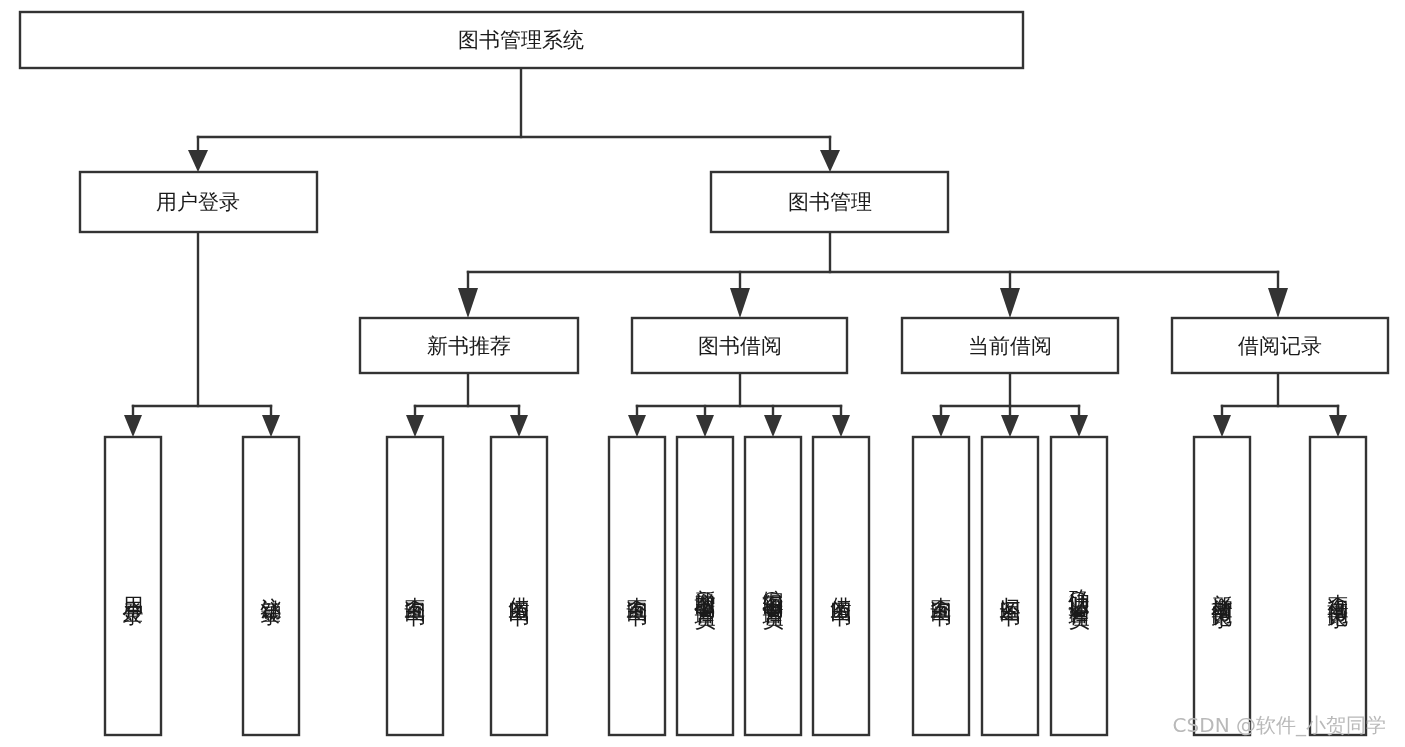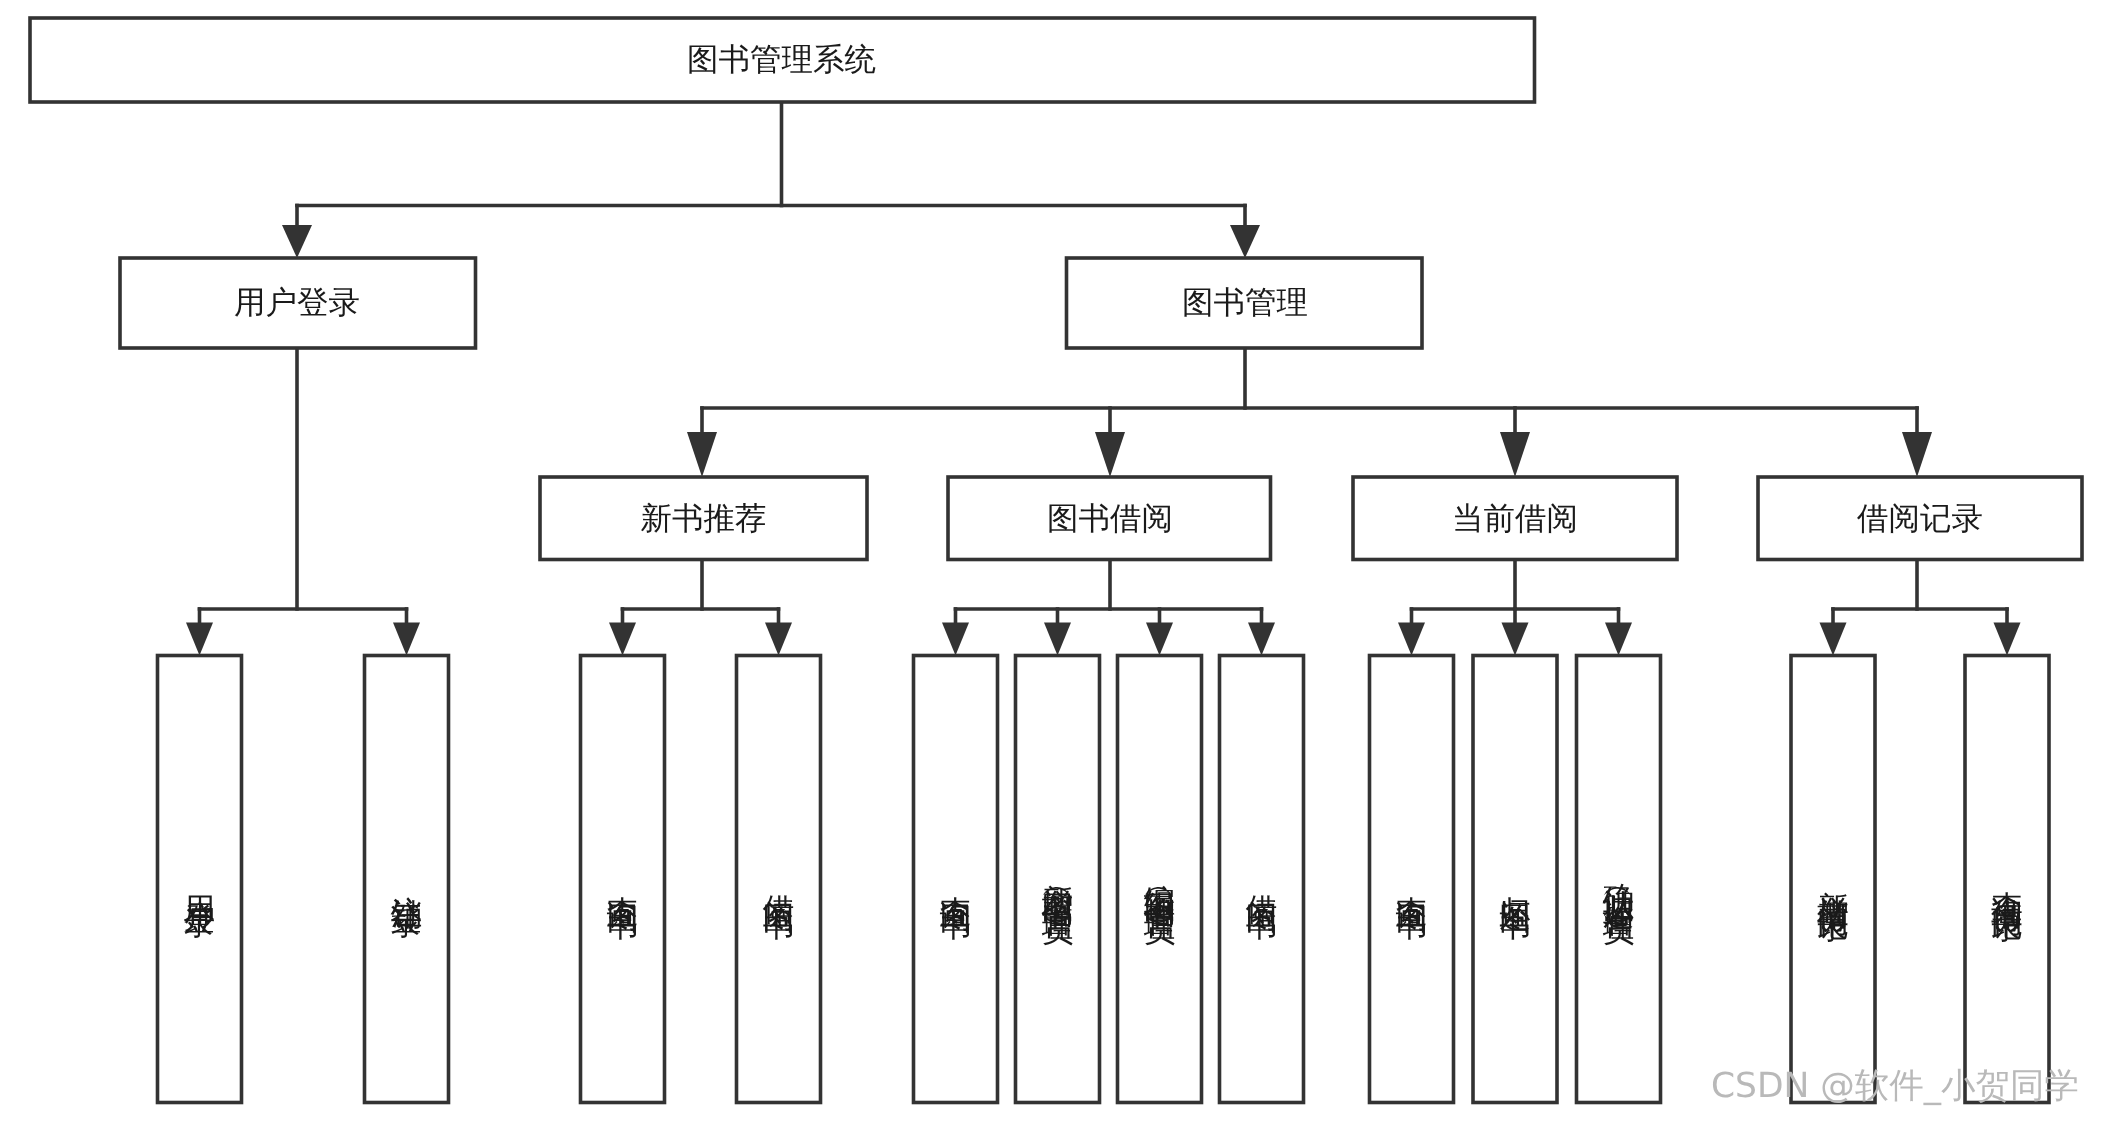--- a/index.html
+++ b/index.html
@@ -53,21 +53,21 @@
     writing-mode: vertical-rl;
     text-orientation: upright;
     text-anchor: middle;
     letter-spacing: 3px;
   }
   .watermark {
     position: absolute;
     right: 12px;
     bottom: 8px;
     font-family: "DejaVu Sans", "Liberation Sans", sans-serif;
-    font-size: 23px;
+    font-size: 20px;
     color: #b9b9b9;
     white-space: nowrap;
     pointer-events: none;
     user-select: none;
   }
 </style>
 </head>
 <body>
 
 <div id="stage">

